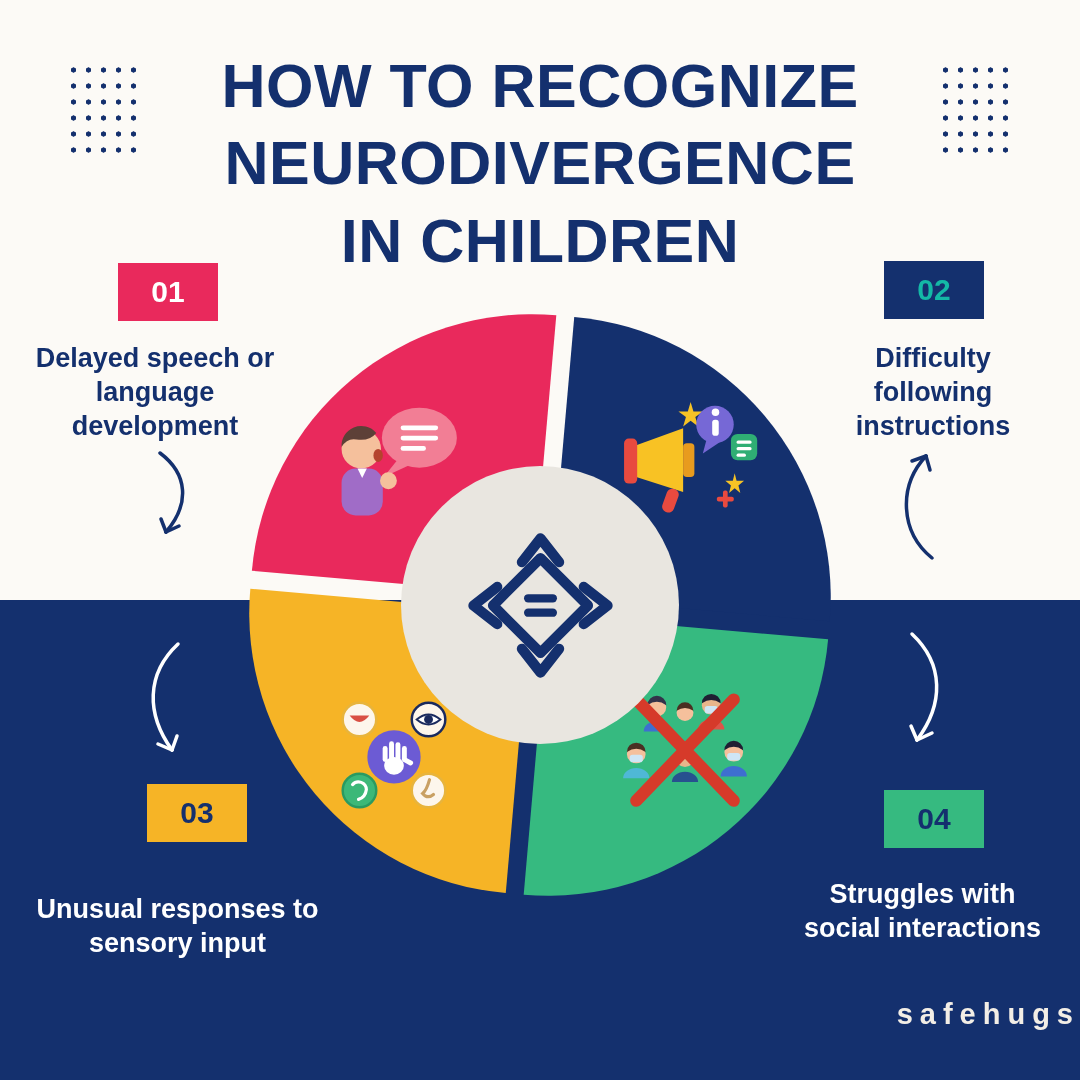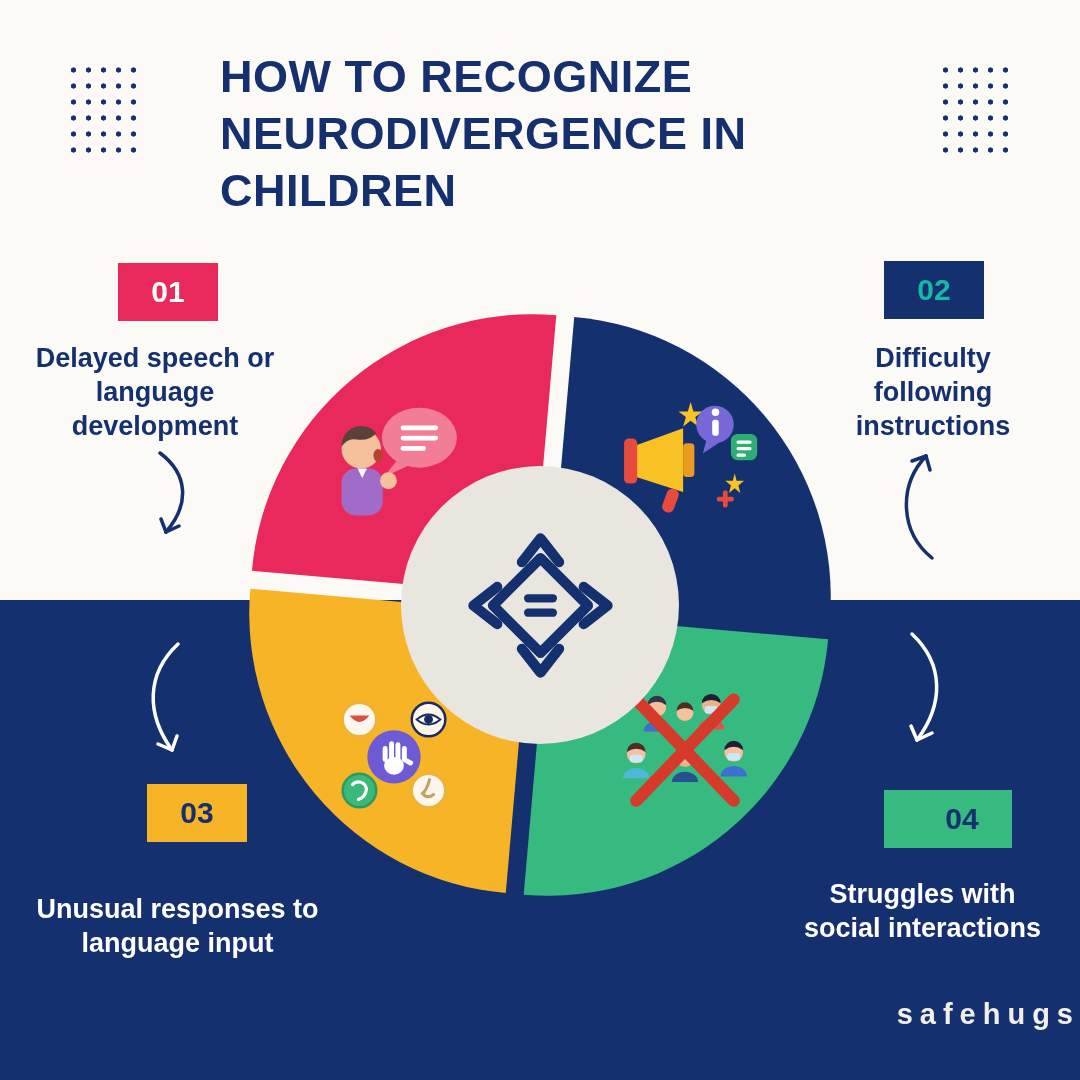--- a/index.html
+++ b/index.html
@@ -12,22 +12,22 @@
   .dots{
     position:absolute;width:72px;height:92px;
     background-image:radial-gradient(circle,#14306e 2.4px,transparent 2.8px);
     background-size:15px 16px;
   }
   .dots-left{left:66px;top:62px;}
   .dots-right{left:938px;top:62px;}
   
   .title{
     position:absolute;top:48px;left:50%;transform:translateX(-50%);
-    width:640px;margin:0;
-    font-size:45px;line-height:1.27;font-weight:800;letter-spacing:.5px;
+    width:640px;margin:0;text-align:center;
+    font-size:61px;line-height:1.27;font-weight:800;letter-spacing:.5px;
     color:#14306e;
   }
   
   .pie{
     position:absolute;left:250px;top:315px;width:580px;height:580px;
     transform:rotate(5deg);
   }
   .quad{position:absolute;width:281px;height:281px;}
   .q-tl{left:0;top:0;border-top-left-radius:100%;background:#e9295c;}
   .q-tr{right:0;top:0;border-top-right-radius:100%;background:#14306e;}
@@ -45,21 +45,21 @@
   .icon-bl{left:318px;top:678px;width:152px;height:152px;}
   .icon-br{left:605px;top:682px;width:160px;height:140px;}
   
   .numbox{
     position:absolute;width:100px;height:58px;line-height:58px;text-align:center;
     font-size:30px;font-weight:800;
   }
   .nb-1{left:118px;top:263px;background:#e9295c;color:#ffffff;}
   .nb-2{left:884px;top:261px;background:#14306e;color:#14b8a6;}
   .nb-3{left:147px;top:784px;background:#f6b426;color:#14306e;}
-  .nb-4{left:884px;top:790px;background:#36ba80;color:#14306e;padding-left:28px;}
+  .nb-4{left:884px;top:790px;background:#36ba80;color:#14306e;}
   
   .slabel{
     position:absolute;text-align:center;font-weight:700;font-size:27px;line-height:1.25;
   }
   .lb-1{left:15px;top:342px;width:280px;color:#14306e;}
   .lb-2{left:818px;top:342px;width:230px;color:#14306e;}
   .lb-3{left:35px;top:893px;width:285px;color:#ffffff;}
   .lb-4{left:795px;top:878px;width:255px;color:#ffffff;}
   
   .arrow{position:absolute;fill:none;stroke-linecap:round;stroke-linejoin:round;}
@@ -229,18 +229,18 @@
     <path d="M27 112 L42 105"></path>
   </svg>
 
   <div class="numbox nb-1">01</div>
   <div class="numbox nb-2">02</div>
   <div class="numbox nb-3">03</div>
   <div class="numbox nb-4">04</div>
 
   <div class="slabel lb-1">Delayed speech or language development</div>
   <div class="slabel lb-2">Difficulty following instructions</div>
-  <div class="slabel lb-3">Unusual responses to language input</div>
+  <div class="slabel lb-3">Unusual responses to sensory input</div>
   <div class="slabel lb-4">Struggles with social interactions</div>
 
   <div class="brand">safehugs</div>
 
 </div>
 
 </body></html>

